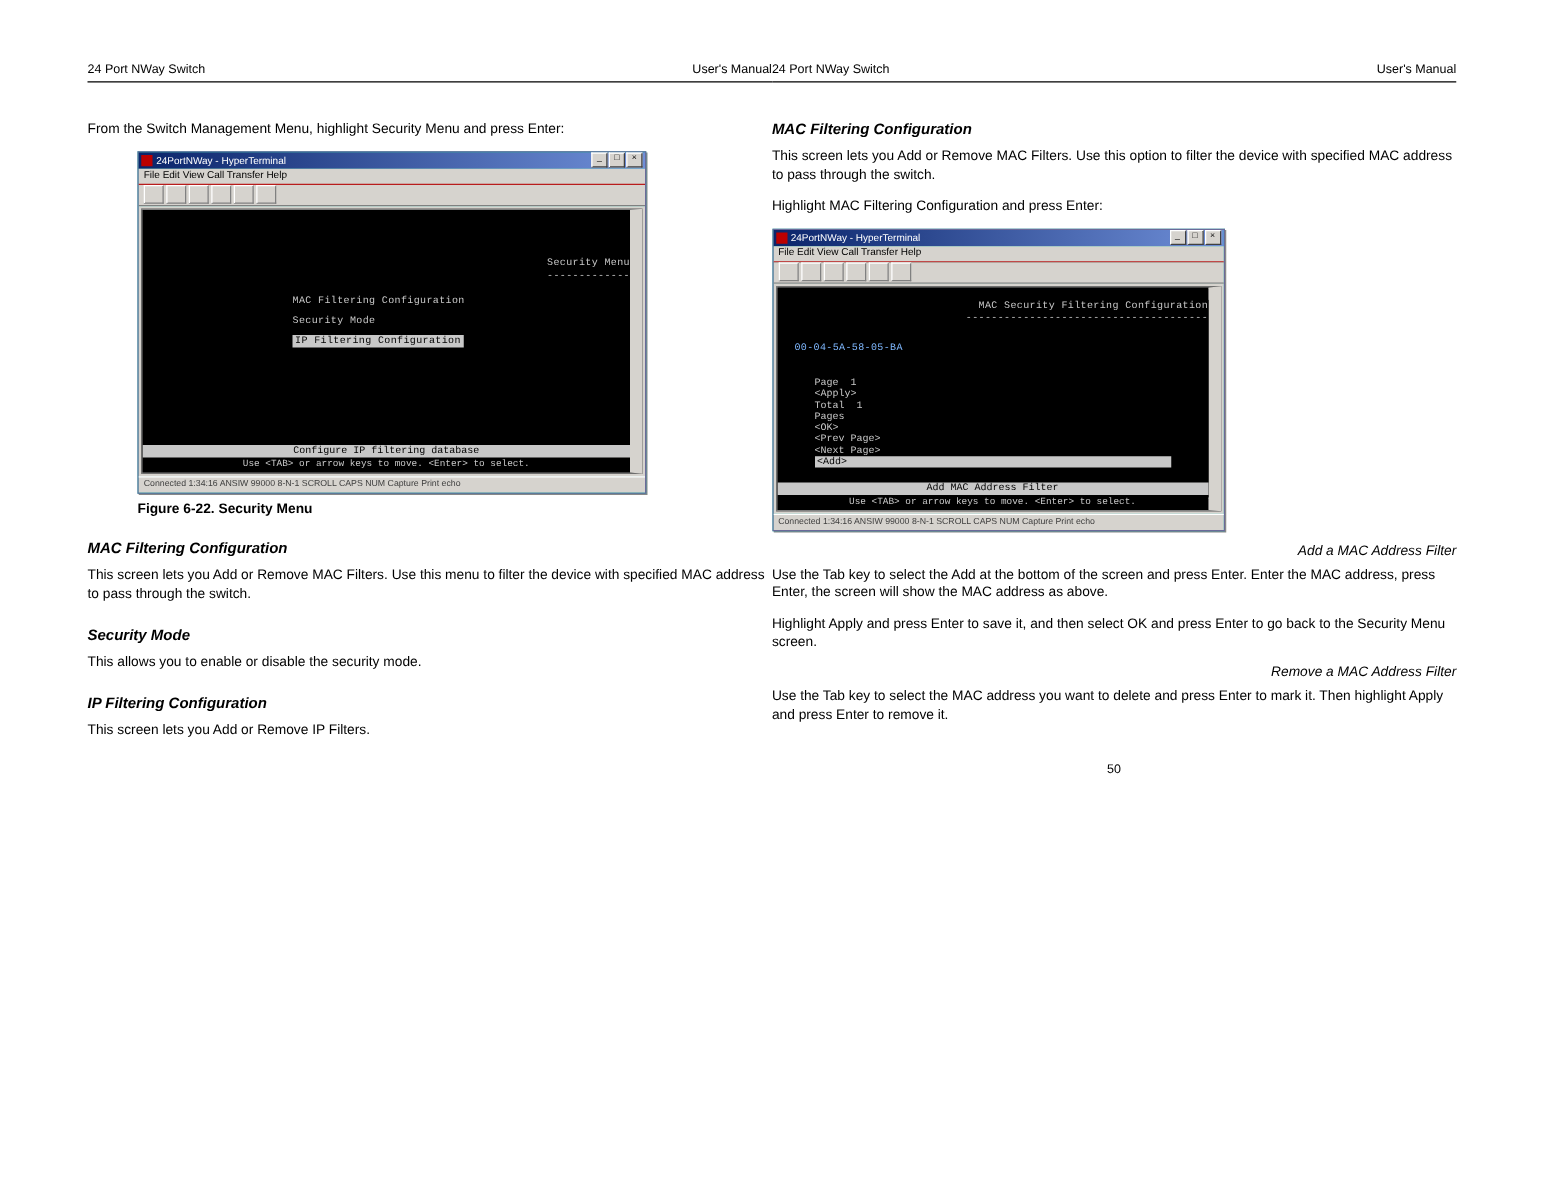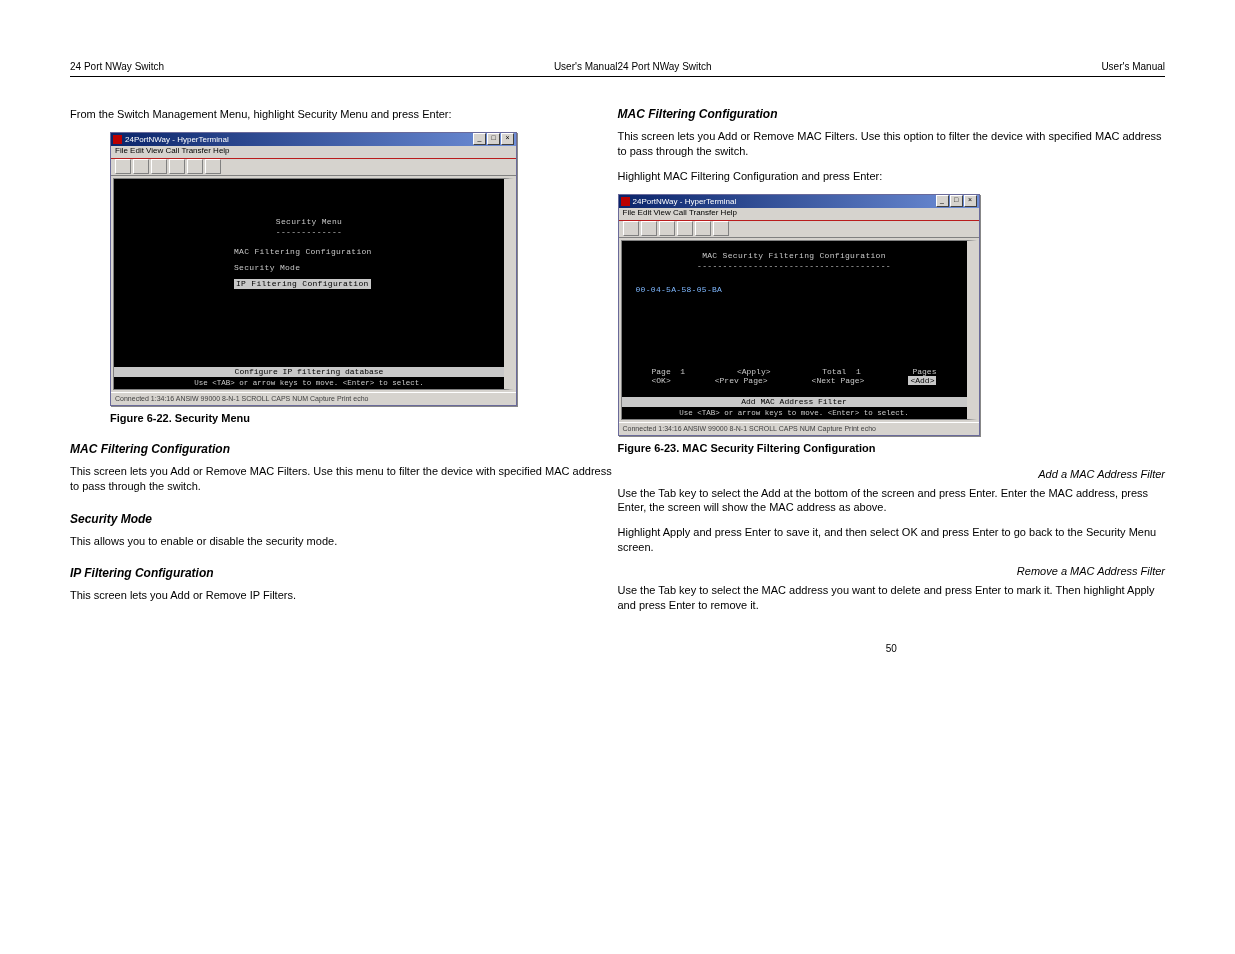--- a/index.html
+++ b/index.html
@@ -6,22 +6,21 @@
     margin: 0;
     padding: 0;
     background: #fff;
     font-family: Arial, sans-serif;
     font-size: 11px;
     color: #000;
     width: 1235px;
   }
   .columns {
     display: flex;
-    padding: 33px 70px;
-    margin-top: 28px;
+    padding: 50px 70px;
   }
   .col {
     flex: 1;
     min-width: 0;
   }
   .hr-top {
     border: none;
     border-top: 1px solid #000;
     margin: 0 0 30px 0;
   }
@@ -133,32 +132,32 @@
     background: #d6d3ce;
   }
   .term .sb-btn {
     width: 10px; height: 10px; background:#d6d3ce;
     border:1px solid #fff; border-right-color:#404040; border-bottom-color:#404040;
     box-sizing: border-box; font-size:6px; text-align:center; line-height:7px;
   }
   .term .sb-track { flex:1; background:#e8e8e8; }
   .term .scrollbar { display:flex; flex-direction:column; }
   .term-line { white-space: pre; font-size: 8px; line-height: 10px; letter-spacing: 0.3px;}
-  .term-center { text-align: center; }
+  .term-center { text-align: right; }
   .term-hl {
     background: #c8c8c8; color: #000; display: inline-block; padding: 0 2px;
   }
   .statusbar {
     height: 12px; background:#d6d3ce; border-top:1px solid #fff;
     font-family: Tahoma, sans-serif; font-size:7px; color:#404040;
     display:flex; align-items:center; padding-left:4px; gap:14px;
   }
   .field-row {
     display:flex; justify-content:space-between; padding: 0 30px;
-    font-size:8px; color:#c8c8c8;
+    font-size:8px; color:#c8c8c8;flex-direction:column;
   }
   .term .hint-bar {
     position:absolute; bottom:12px; left:0; right:0; text-align:center;
     font-size:8px; color:#000; background:#c8c8c8; line-height:10px;
   }
   .term .nav-hint {
     position:absolute; bottom:2px; left:0; right:0; text-align:center;
     font-size:7.5px; color:#c8c8c8;
   }
 </style>
@@ -294,21 +293,20 @@
           <div class="scrollbar">
             <div class="sb-btn">▲</div>
             <div class="sb-track"></div>
             <div class="sb-btn">▼</div>
           </div>
         </div>
       </div>
       <div class="statusbar">Connected 1:34:16    ANSIW    99000 8-N-1    SCROLL   CAPS   NUM   Capture   Print echo</div>
     </div>
 
-    <div class="figure-caption">Figure 6-23.  MAC Security Filtering Configuration</div>
 
     <div class="sub2">Add a MAC Address Filter</div>
     <div class="body-text">Use the Tab key to select the Add at the bottom of the screen and press Enter. Enter the MAC address, press Enter, the screen will show the MAC address as above.</div>
     <div class="body-text">Highlight Apply and press Enter to save it, and then select OK and press Enter to go back to the Security Menu screen.</div>
 
     <div class="sub2">Remove a MAC Address Filter</div>
     <div class="body-text">Use the Tab key to select the MAC address you want to delete and press Enter to mark it. Then highlight Apply and press Enter to remove it.</div>
 
     <div class="page-num">50</div>
   </div>

